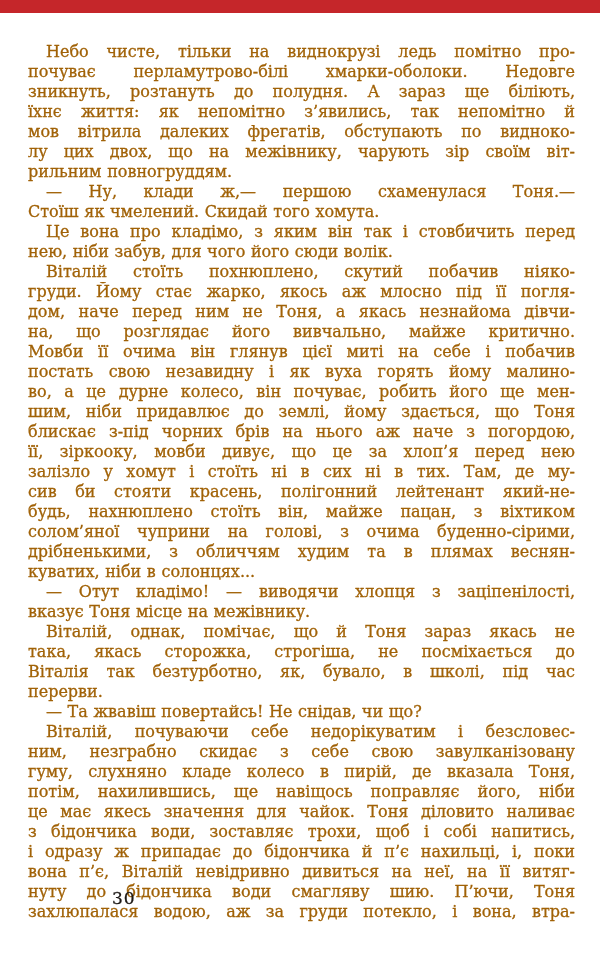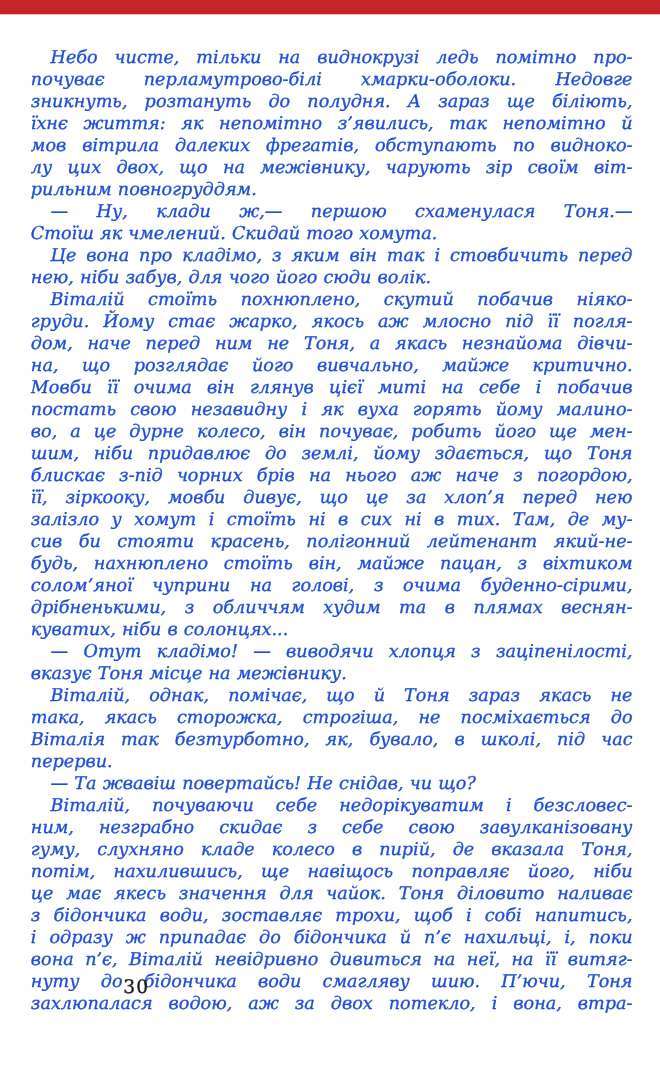--- a/index.html
+++ b/index.html
@@ -54,21 +54,21 @@
     letter-spacing: 1px;
     color: #1c1815;
     -webkit-text-stroke: 0.3px;
   }
 </style>
 </head>
 <body style="background: rgb(255, 255, 255);">
 
 <div class="top-bar" style="background: rgb(197, 38, 42);"></div>
 
-<div class="text-block" style="color: #1d4ed8; font-style: italic;">
+<div class="text-block" style="color: #a16207;">
     <div class="line indent">Небо чисте, тільки на виднокрузі ледь помітно про-</div>
     <div class="line">почуває перламутрово-білі хмарки-оболоки. Недовге</div>
     <div class="line">зникнуть, розтануть до полудня. А зараз ще біліють,</div>
     <div class="line">їхнє життя: як непомітно з’явились, так непомітно й</div>
     <div class="line">мов вітрила далеких фрегатів, обступають по видноко-</div>
     <div class="line">лу цих двох, що на межівнику, чарують зір своїм віт-</div>
     <div class="line end">рильним повногруддям.</div>
     <div class="line indent">— Ну, клади ж,— першою схаменулася Тоня.—</div>
     <div class="line end">Стоїш як чмелений. Скидай того хомута.</div>
     <div class="line indent">Це вона про кладімо, з яким він так і стовбичить перед</div>
@@ -98,16 +98,16 @@
     <div class="line indent end">— Та жвавіш повертайсь! Не снідав, чи що?</div>
     <div class="line indent">Віталій, почуваючи себе недорікуватим і безсловес-</div>
     <div class="line">ним, незграбно скидає з себе свою завулканізовану</div>
     <div class="line">гуму, слухняно кладе колесо в пирій, де вказала Тоня,</div>
     <div class="line">потім, нахилившись, ще навіщось поправляє його, ніби</div>
     <div class="line">це має якесь значення для чайок. Тоня діловито наливає</div>
     <div class="line">з бідончика води, зоставляє трохи, щоб і собі напитись,</div>
     <div class="line">і одразу ж припадає до бідончика й п’є нахильці, і, поки</div>
     <div class="line">вона п’є, Віталій невідривно дивиться на неї, на її витяг-</div>
     <div class="line">нуту до бідончика води смагляву шию. П’ючи, Тоня</div>
-    <div class="line">захлюпалася водою, аж за двох потекло, і вона, втра-</div>
+    <div class="line">захлюпалася водою, аж за груди потекло, і вона, втра-</div>
   </div>
 
 <div class="page-number">30</div>
 
 </body></html>

